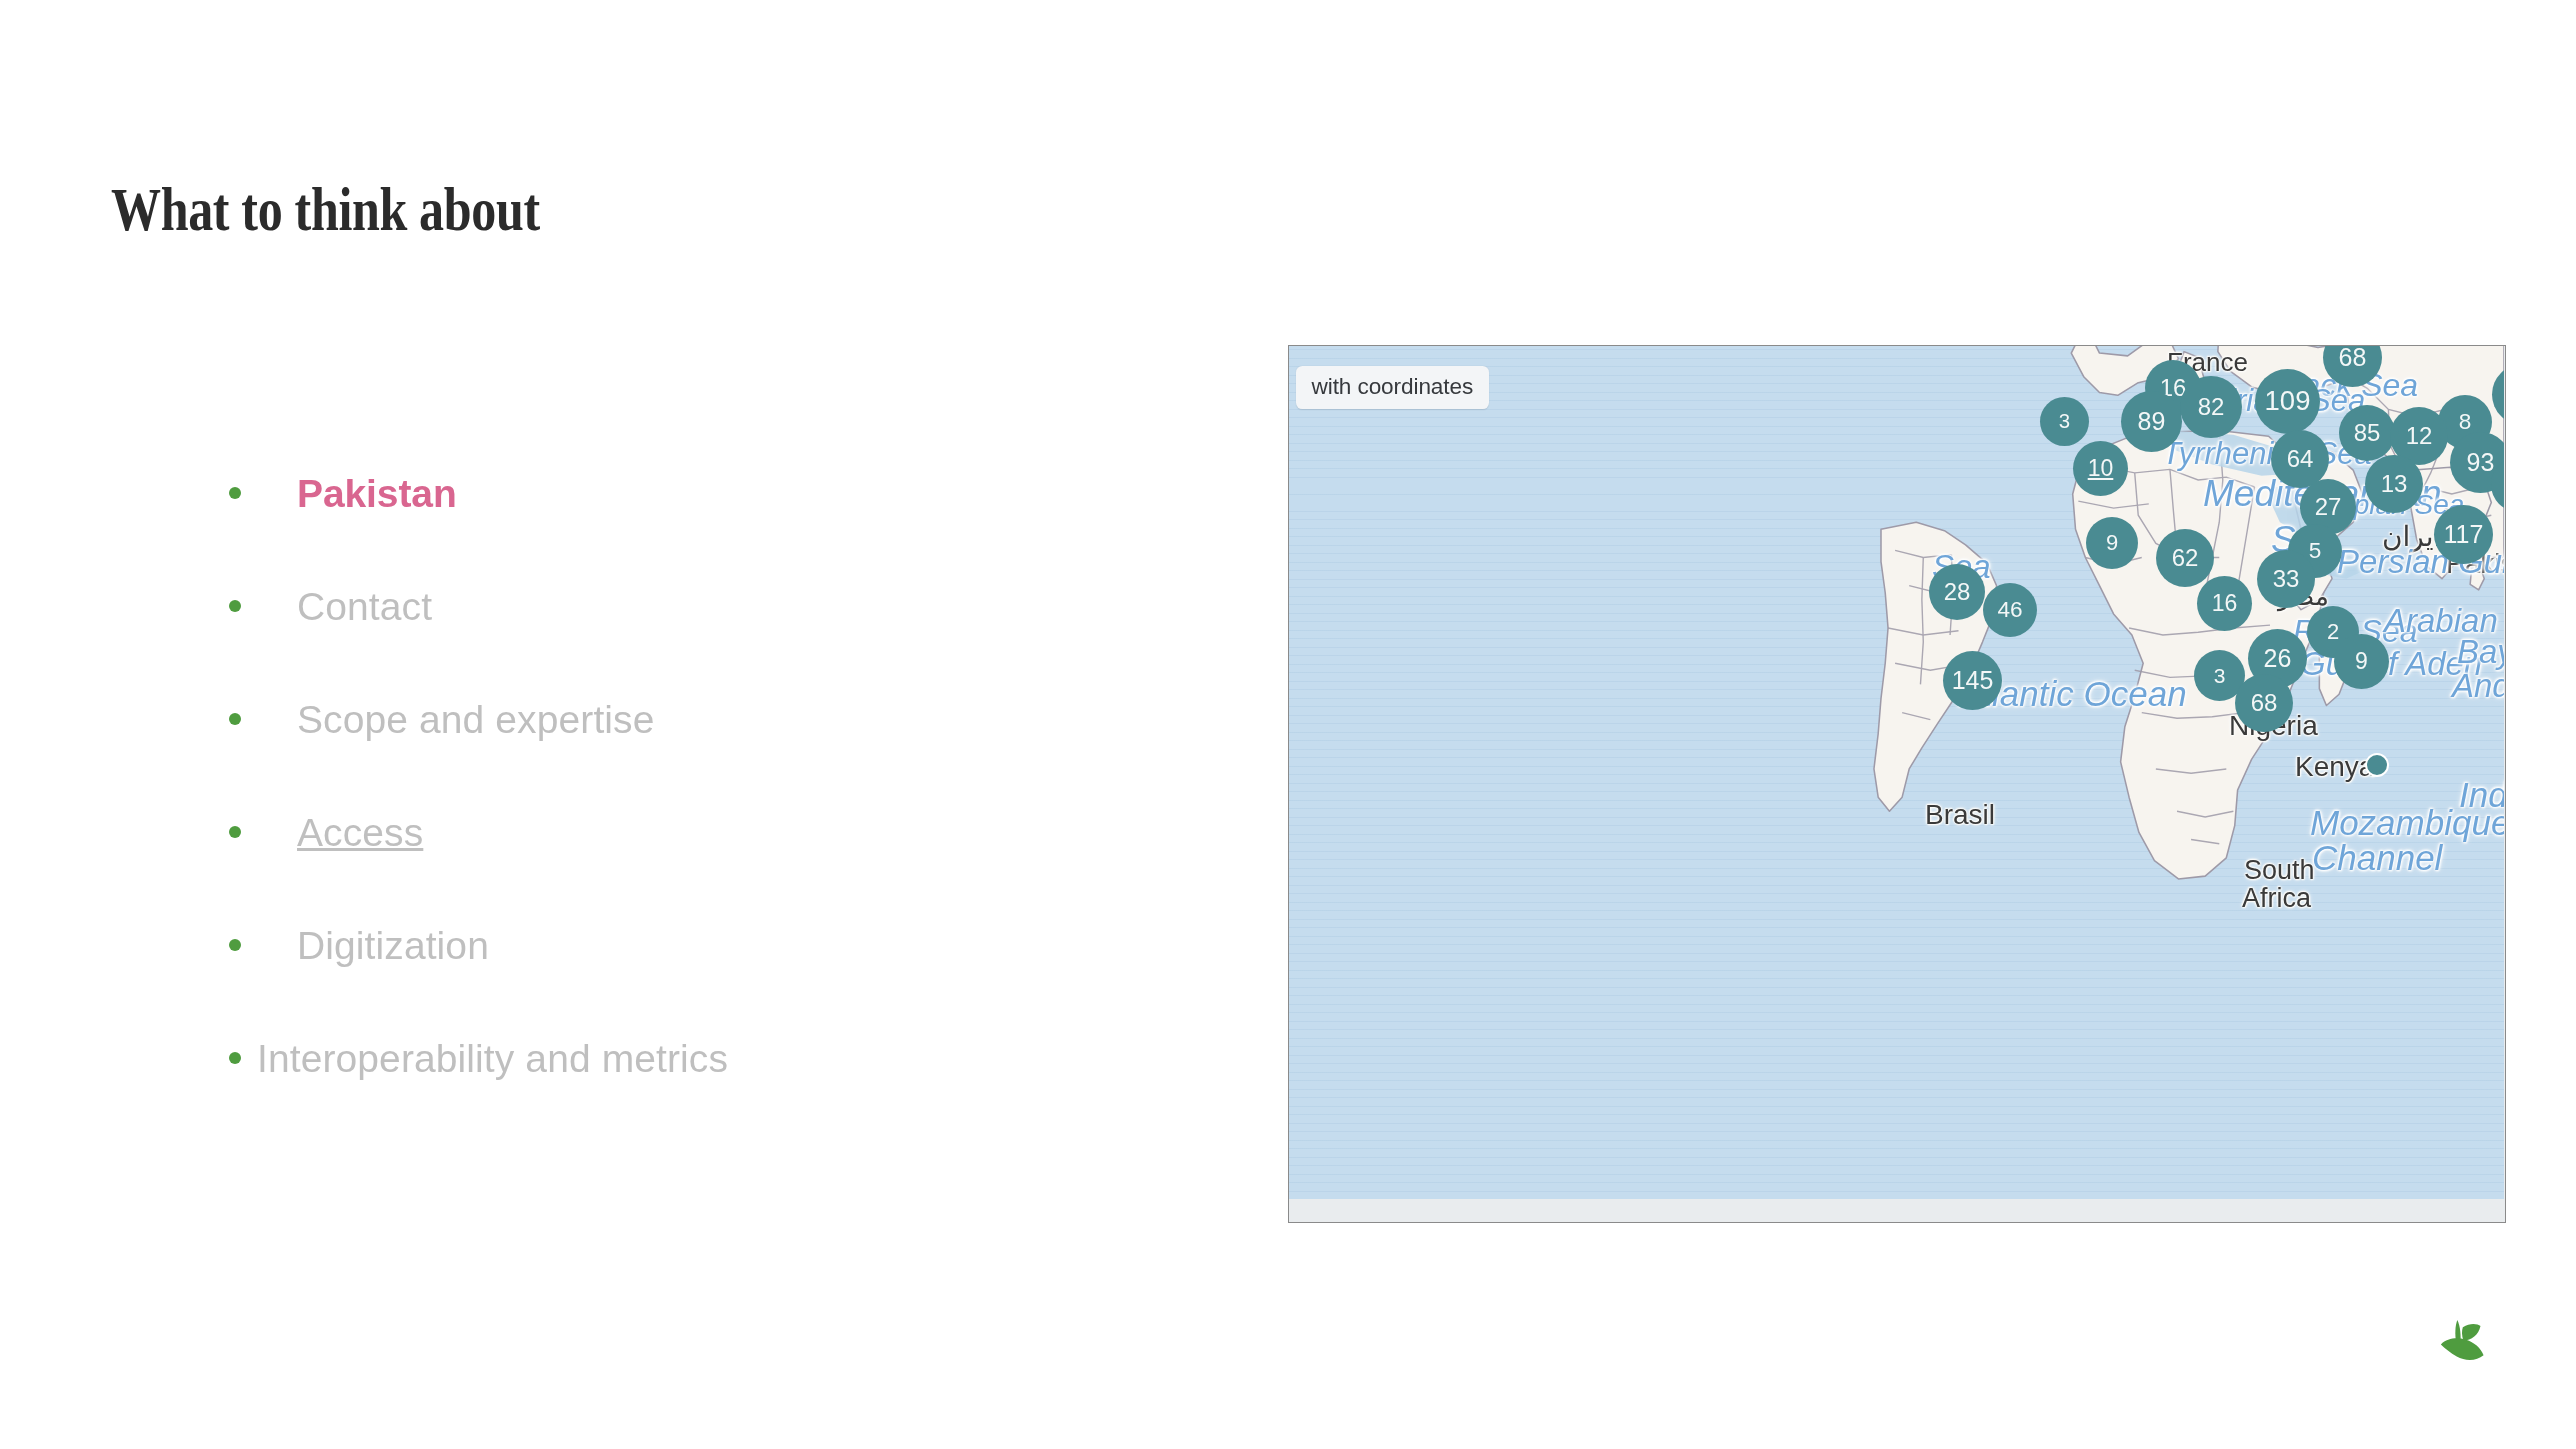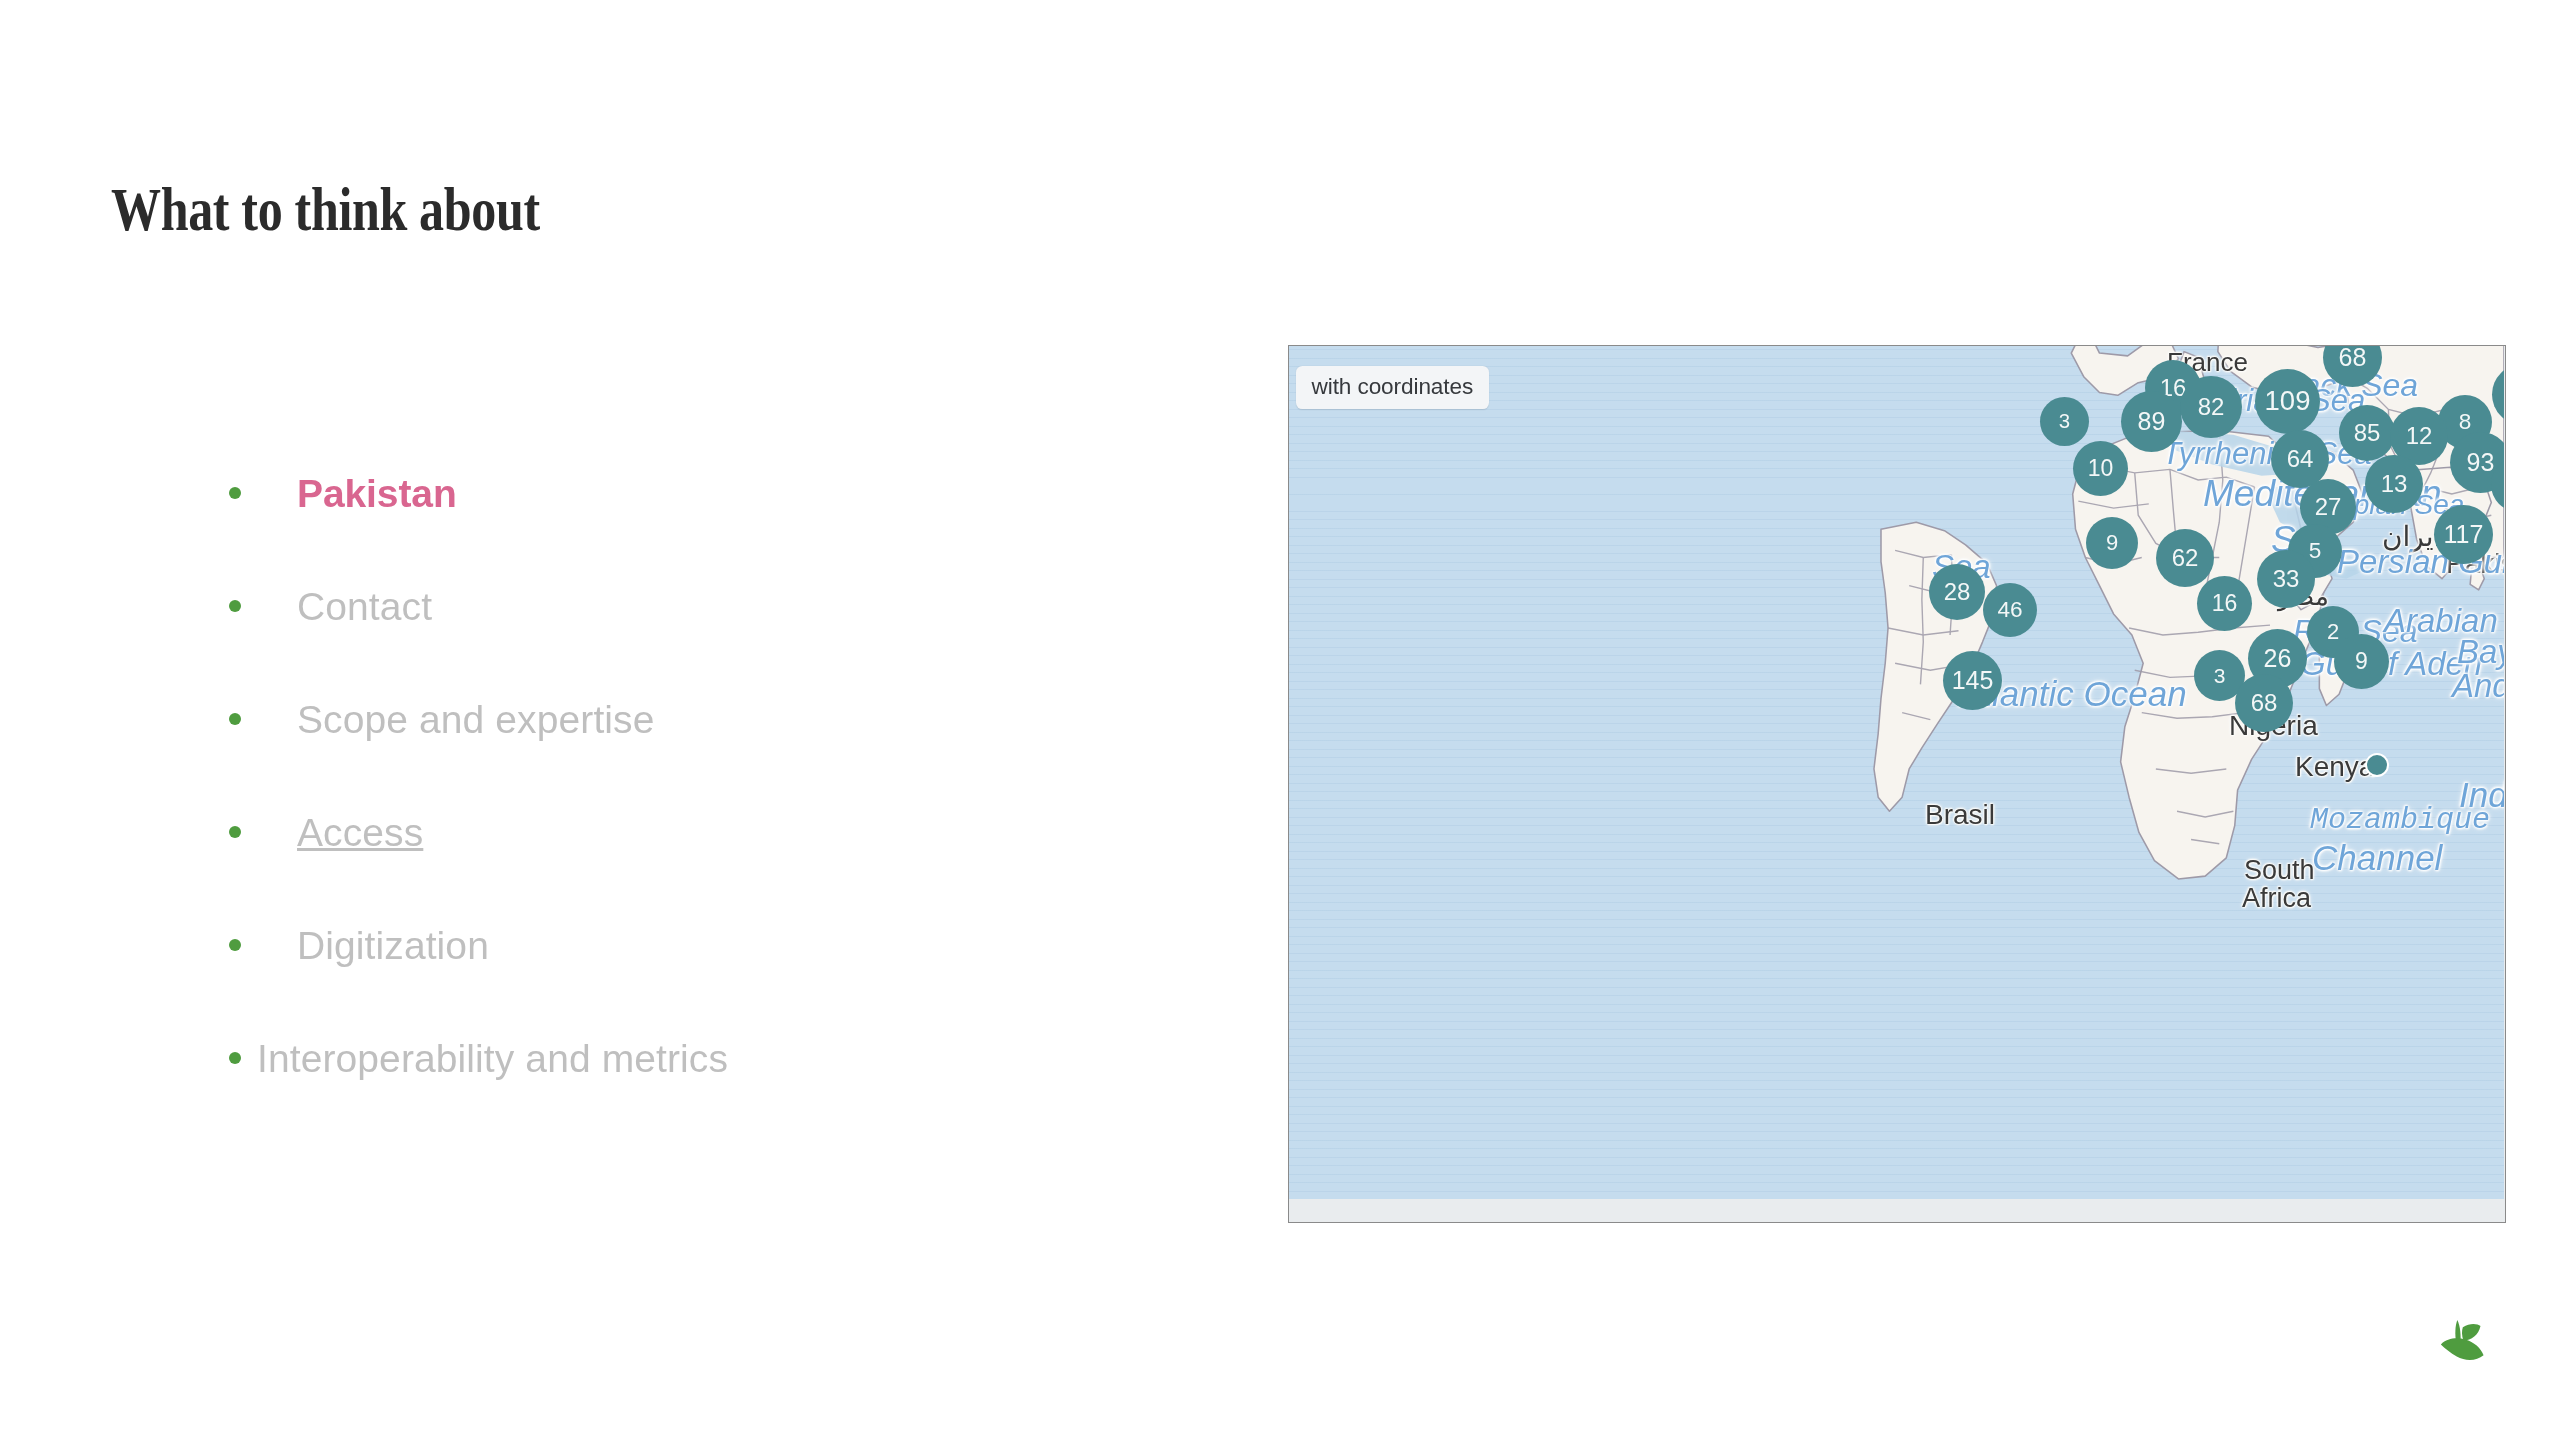--- a/index.html
+++ b/index.html
@@ -320,40 +320,40 @@
         <div class="map-label ocean-label" style="left: 1095px; top: 256px; font-size: 33px; color: rgb(111, 165, 216);">Arabian Sea</div>
         <div class="map-label ocean-label" style="left: 1011px; top: 299px; font-size: 33px; color: rgb(111, 165, 216);">Gulf of Aden</div>
         <div class="map-label ocean-label" style="left: 1168px; top: 287px; font-size: 33px; color: rgb(111, 165, 216);">Bay of</div>
         <div class="map-label ocean-label" style="left: 1163px; top: 321px; font-size: 33px; color: rgb(111, 165, 216);">Andaman</div>
         <div class="map-label ocean-label" style="left: 670px; top: 328px; font-size: 35px; color: rgb(111, 165, 216);">Atlantic Ocean</div>
         <div class="map-label ocean-label" style="left: 643px; top: 202px; font-size: 33px; color: rgb(111, 165, 216);">Sea</div>
         <div class="map-label country-label" style="left: 940px; top: 364px; font-size: 28px;">Nigeria</div>
         <div class="map-label country-label" style="left: 636px; top: 453px; font-size: 28px;">Brasil</div>
         <div class="map-label country-label" style="left: 1006px; top: 405px; font-size: 28px;">Kenya</div>
         <div class="map-label ocean-label" style="left: 1170px; top: 429px; font-size: 35px; color: rgb(111, 165, 216);">Indian Ocean</div>
-        <div class="map-label ocean-label" style="left: 1021px; top: 457px; font-size: 30px; color: rgb(111, 165, 216); font-family: Liberation Mono, monospace;">Mozambique</div>
+        <div class="map-label ocean-label" style="left: 1021px; top: 457px; font-size: 35px; color: rgb(111, 165, 216);">Mozambique</div>
         <div class="map-label ocean-label" style="left: 1023px; top: 492px; font-size: 35px; color: rgb(111, 165, 216);">Channel</div>
         <div class="map-label country-label" style="left: 955px; top: 509px; font-size: 27px;">South</div>
         <div class="map-label country-label" style="left: 953px; top: 537px; font-size: 27px;">Africa</div>
       </div>
 
     <div id="map-clusters">
         <div class="cluster" style="left: 1034px; top: -17.6px; width: 59px; height: 59px; font-size: 25px; background: rgb(74, 139, 146); color: rgb(243, 247, 247);">68</div>
         <div class="cluster" style="left: 856px; top: 14px; width: 56px; height: 56px; font-size: 24px; background: rgb(74, 139, 146); color: rgb(243, 247, 247);">16</div>
         <div class="cluster" style="left: 891px; top: 30px; width: 62px; height: 62px; font-size: 24px; background: rgb(74, 139, 146); color: rgb(243, 247, 247);">82</div>
         <div class="cluster" style="left: 966px; top: 22.6px; width: 65px; height: 65px; font-size: 27.5px; background: rgb(74, 139, 146); color: rgb(243, 247, 247);">109</div>
         <div class="cluster" style="left: 1203px; top: 18.3px; width: 61px; height: 61px; font-size: 25px; background: rgb(74, 139, 146); color: rgb(243, 247, 247);">21</div>
         <div class="cluster" style="left: 832px; top: 45px; width: 61px; height: 61px; font-size: 25px; background: rgb(74, 139, 146); color: rgb(243, 247, 247);">89</div>
         <div class="cluster" style="left: 751px; top: 51px; width: 49px; height: 49px; font-size: 20.4px; background: rgb(74, 139, 146); color: rgb(243, 247, 247);">3</div>
         <div class="cluster" style="left: 1149px; top: 49px; width: 54px; height: 54px; font-size: 22.6px; background: rgb(74, 139, 146); color: rgb(243, 247, 247);">8</div>
         <div class="cluster" style="left: 1050px; top: 59px; width: 56px; height: 56px; font-size: 24px; background: rgb(74, 139, 146); color: rgb(243, 247, 247);">85</div>
         <div class="cluster" style="left: 1101px; top: 61px; width: 58px; height: 58px; font-size: 24px; background: rgb(74, 139, 146); color: rgb(243, 247, 247);">12</div>
         <div class="cluster" style="left: 1161px; top: 86px; width: 61px; height: 61px; font-size: 25px; background: rgb(74, 139, 146); color: rgb(243, 247, 247);">93</div>
         <div class="cluster" style="left: 982px; top: 84px; width: 58px; height: 58px; font-size: 24px; background: rgb(74, 139, 146); color: rgb(243, 247, 247);">64</div>
-        <div class="cluster" style="left: 784px; top: 95px; width: 55px; height: 55px; font-size: 23px; background: rgb(74, 139, 146); color: rgb(243, 247, 247);">10</div>
+        <div class="cluster" style="left: 784px; top: 95px; width: 55px; height: 55px; font-size: 23px; background: rgb(74, 139, 146); color: rgb(243, 247, 247); text-decoration: underline;">10</div>
         <div class="cluster" style="left: 1076px; top: 109px; width: 58px; height: 58px; font-size: 24px; background: rgb(74, 139, 146); color: rgb(243, 247, 247);">13</div>
         <div class="cluster" style="left: 1202px; top: 111px; width: 55px; height: 55px; font-size: 23px; background: rgb(74, 139, 146); color: rgb(243, 247, 247);">6</div>
         <div class="cluster" style="left: 1011px; top: 133px; width: 56px; height: 56px; font-size: 24px; background: rgb(74, 139, 146); color: rgb(243, 247, 247);">27</div>
         <div class="cluster" style="left: 1145px; top: 159px; width: 59px; height: 59px; font-size: 25px; background: rgb(74, 139, 146); color: rgb(243, 247, 247);">117</div>
         <div class="cluster" style="left: 797px; top: 171px; width: 52px; height: 52px; font-size: 22px; background: rgb(74, 139, 146); color: rgb(243, 247, 247);">9</div>
         <div class="cluster" style="left: 867px; top: 183px; width: 58px; height: 58px; font-size: 24px; background: rgb(74, 139, 146); color: rgb(243, 247, 247);">62</div>
         <div class="cluster" style="left: 999px; top: 178px; width: 54px; height: 54px; font-size: 22.6px; background: rgb(74, 139, 146); color: rgb(243, 247, 247);">5</div>
         <div class="cluster" style="left: 640px; top: 218px; width: 56px; height: 56px; font-size: 24px; background: rgb(74, 139, 146); color: rgb(243, 247, 247);">28</div>
         <div class="cluster" style="left: 968px; top: 204px; width: 58px; height: 58px; font-size: 24px; background: rgb(74, 139, 146); color: rgb(243, 247, 247);">33</div>
         <div class="cluster" style="left: 908px; top: 230px; width: 55px; height: 55px; font-size: 23px; background: rgb(74, 139, 146); color: rgb(243, 247, 247);">16</div>

